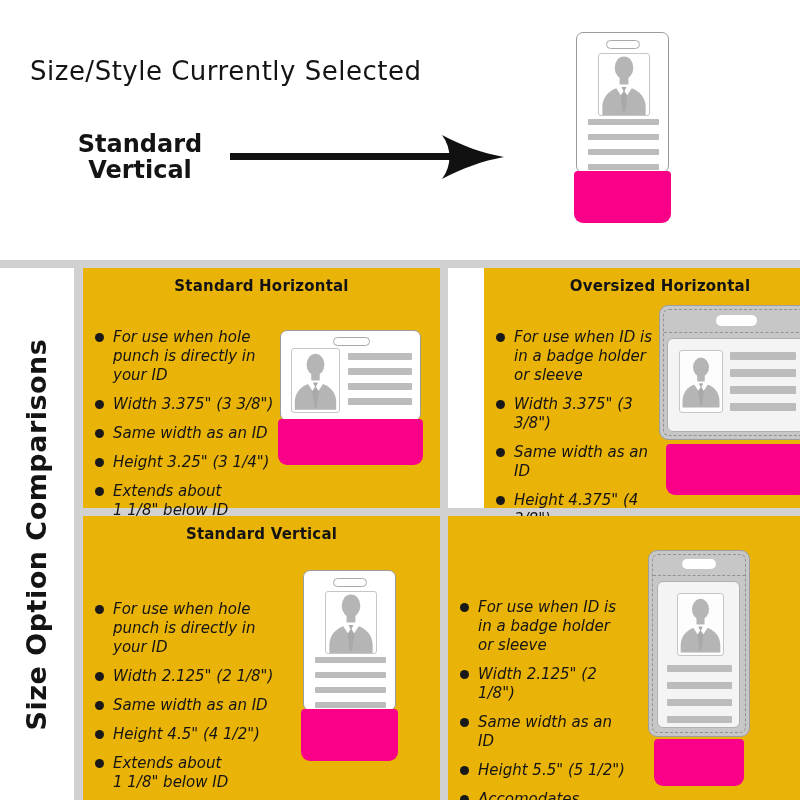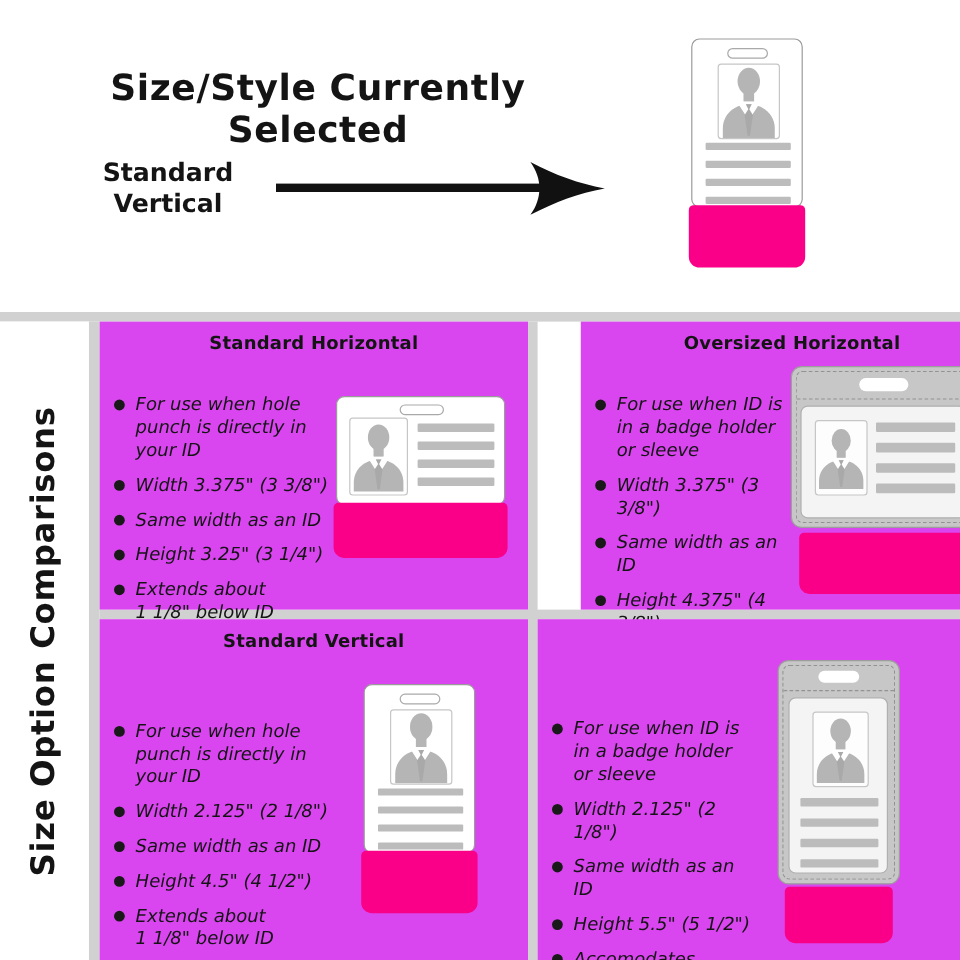--- a/index.html
+++ b/index.html
@@ -1,31 +1,31 @@
 <!DOCTYPE html>
 <html style="--pink: #FA0089; --gutter-gray: #D1D1D1; --holder-gray: #C7C7C7; --bar-gray: #BCBCBC; --silhouette-gray: #B5B5B5; --text-black: #141414;"><head>
 <meta charset="utf-8">
 <style>
   html,body{margin:0;padding:0;background:#fff;}
   #stage{
     position:relative;width:800px;height:800px;background:#fff;overflow:hidden;
     font-family:"DejaVu Sans","Liberation Sans",sans-serif;color:var(--text-black,#141414);
   }
   
-  .main-title{position:absolute;left:30px;top:56px;width:470px;text-align:center;
-    font-size:30px;font-weight:bold;letter-spacing:.5px;}
+  .main-title{position:absolute;left:30px;top:56px;width:470px;text-align:left;
+    font-size:26px;font-weight:normal;letter-spacing:.5px;}
   .selected-style{position:absolute;left:75px;top:131px;width:130px;text-align:center;
-    font-size:21px;font-weight:bold;line-height:26px;white-space:pre-line;}
+    font-size:24px;font-weight:bold;line-height:26px;white-space:pre-line;}
   .arrow-svg{position:absolute;left:230px;top:133px;width:275px;height:48px;}
   
   .band{position:absolute;background:var(--gutter-gray,#d1d1d1);}
   .sidebar{position:absolute;left:0;top:268px;width:74px;height:532px;
     display:flex;align-items:center;justify-content:center;background:#fff;}
   .sidebar span{transform:rotate(-90deg);white-space:nowrap;font-weight:bold;font-size:27px;letter-spacing:.5px;}
-  .quad{position:absolute;background:#d946ef;}
+  .quad{position:absolute;background:#eab308;}
   .quad-title{position:absolute;left:0;top:9px;width:100%;text-align:center;
     font-size:15px;font-weight:bold;letter-spacing:.2px;}
   .blist{position:absolute;list-style:none;margin:0;padding:0;}
   .blist li{display:flex;gap:9px;margin-bottom:10px;font-size:15px;line-height:19px;}
   .dot{flex:none;width:9px;height:9px;border-radius:50%;background:#191919;margin-top:5px;}
   .li-text{white-space:pre-line;font-style:italic;}
   
   .badge{position:absolute;}
   .card{position:absolute;background:#fff;border:1.5px solid #9b9b9b;border-radius:7px;box-sizing:border-box;z-index:1;}
   .pink{position:absolute;background:var(--pink,#fa0089);border-radius:4px 4px 9px 9px;z-index:2;}

